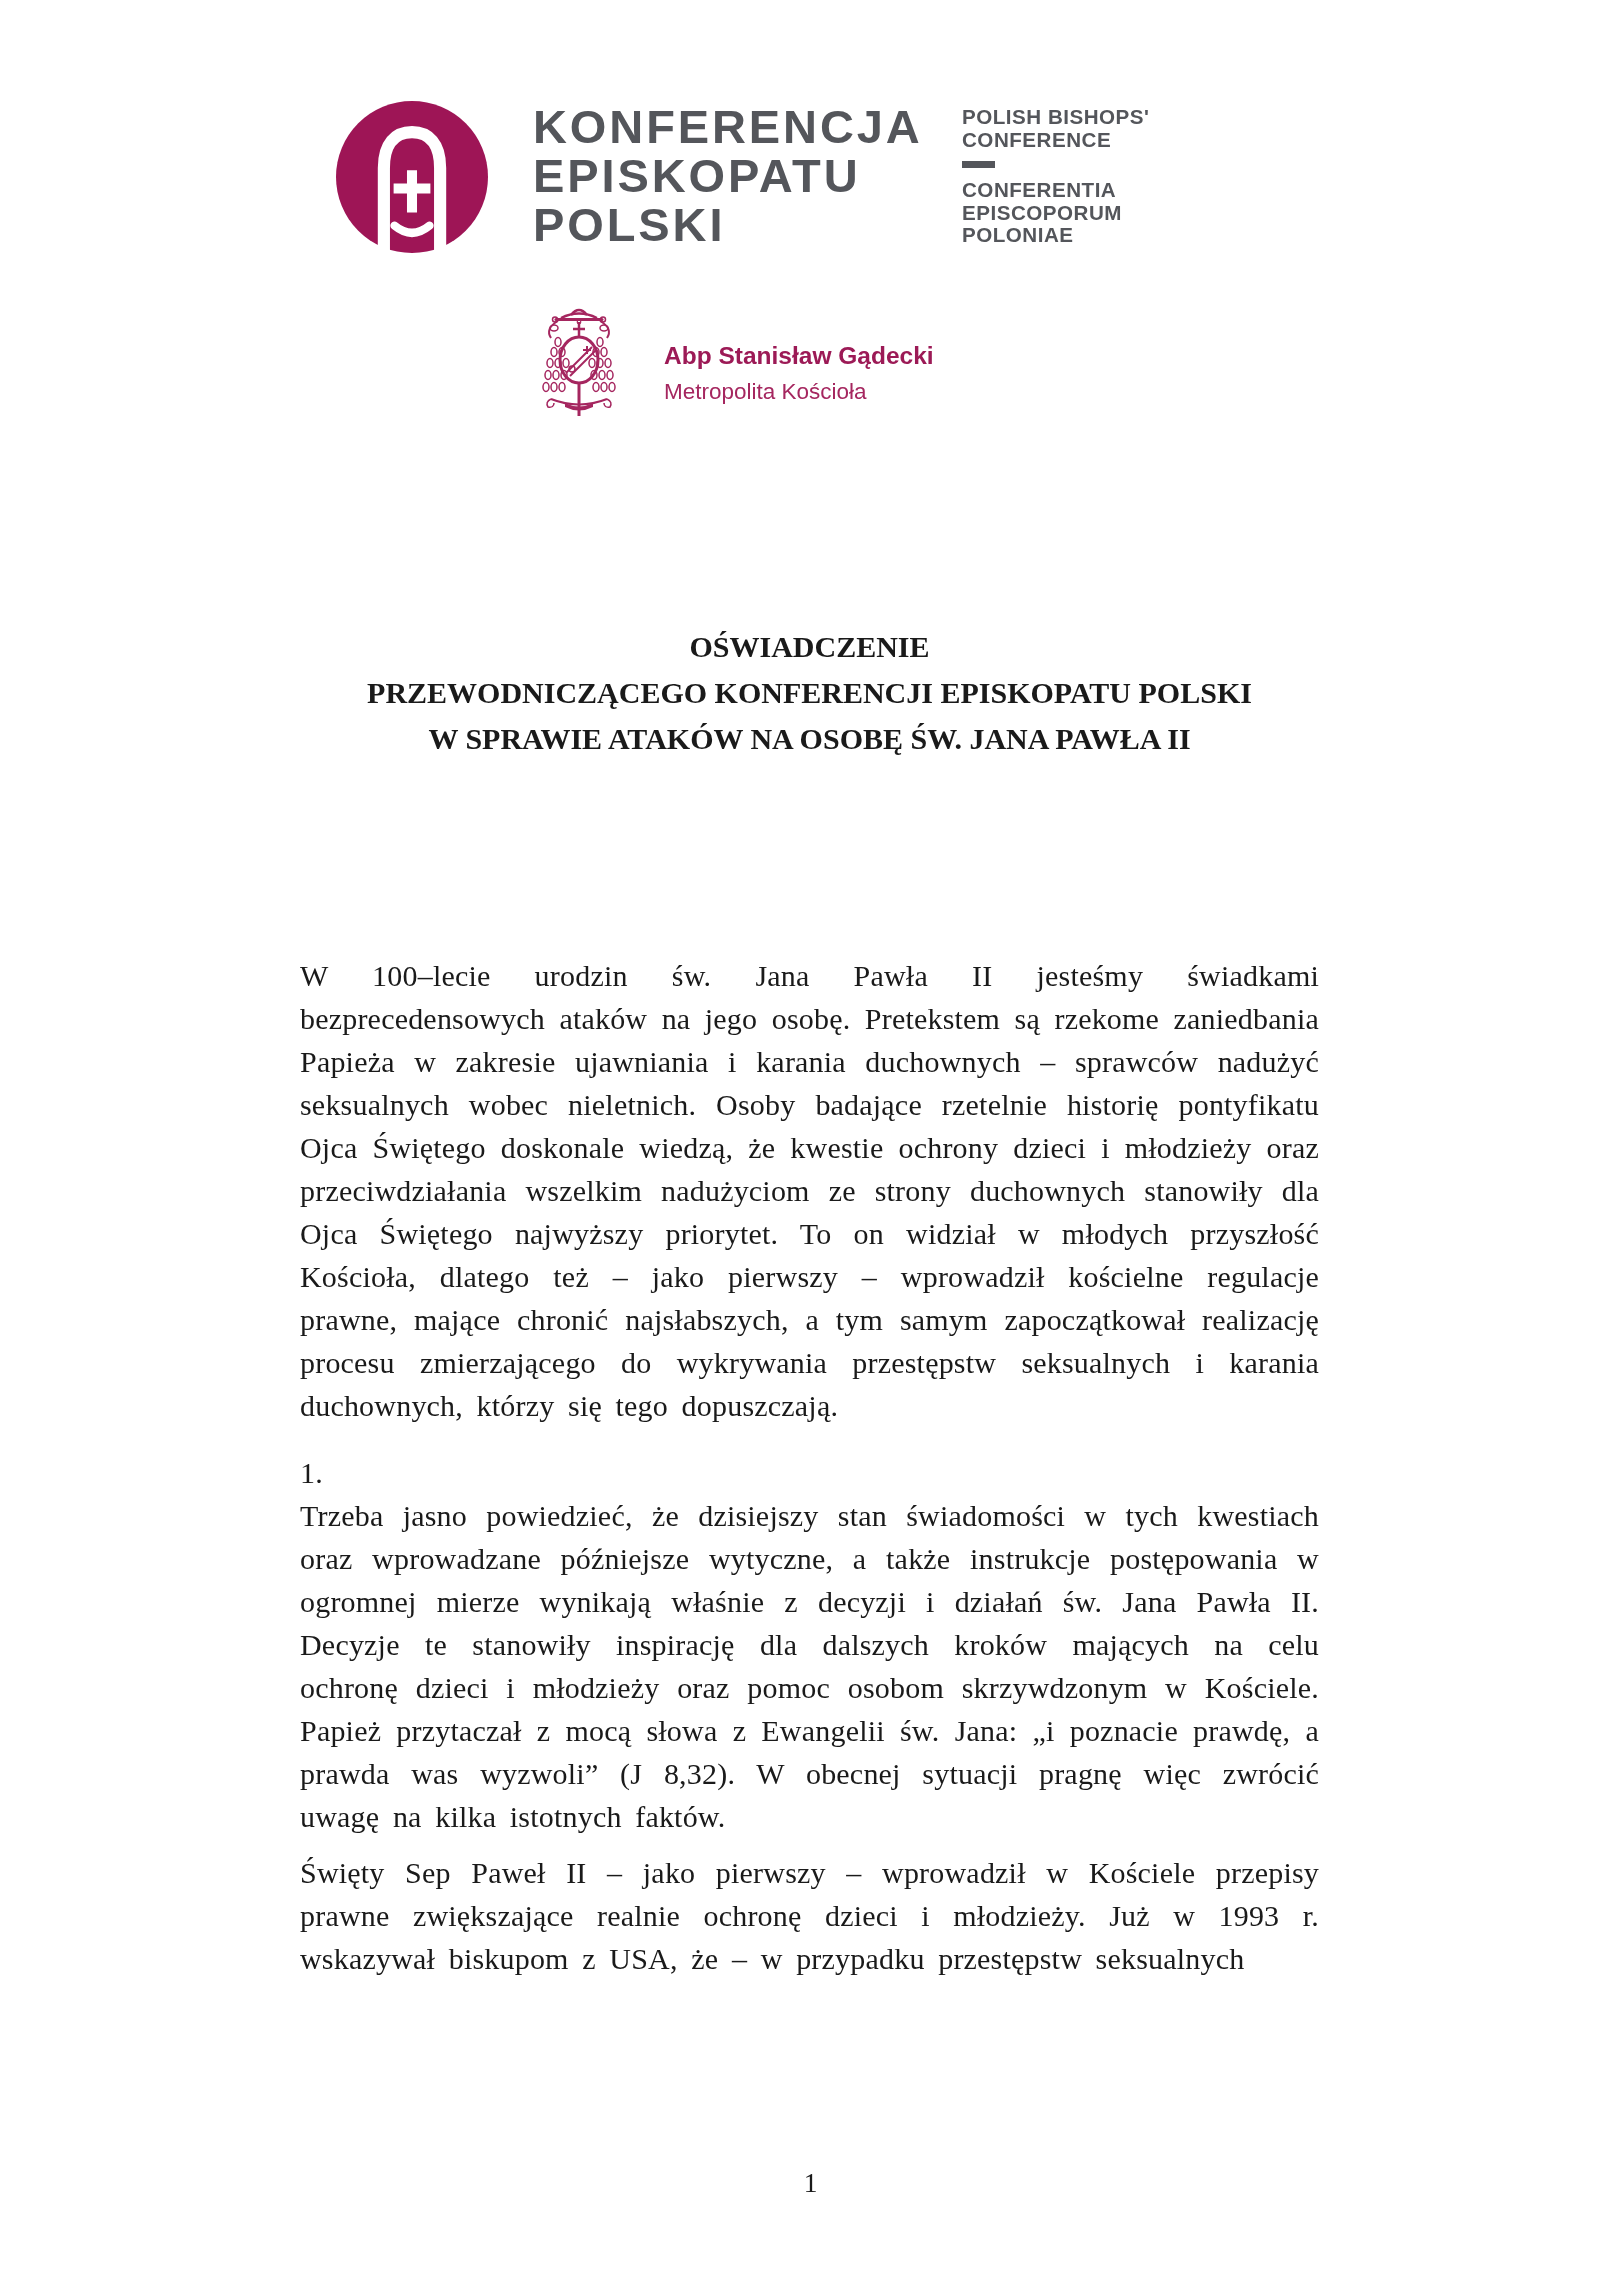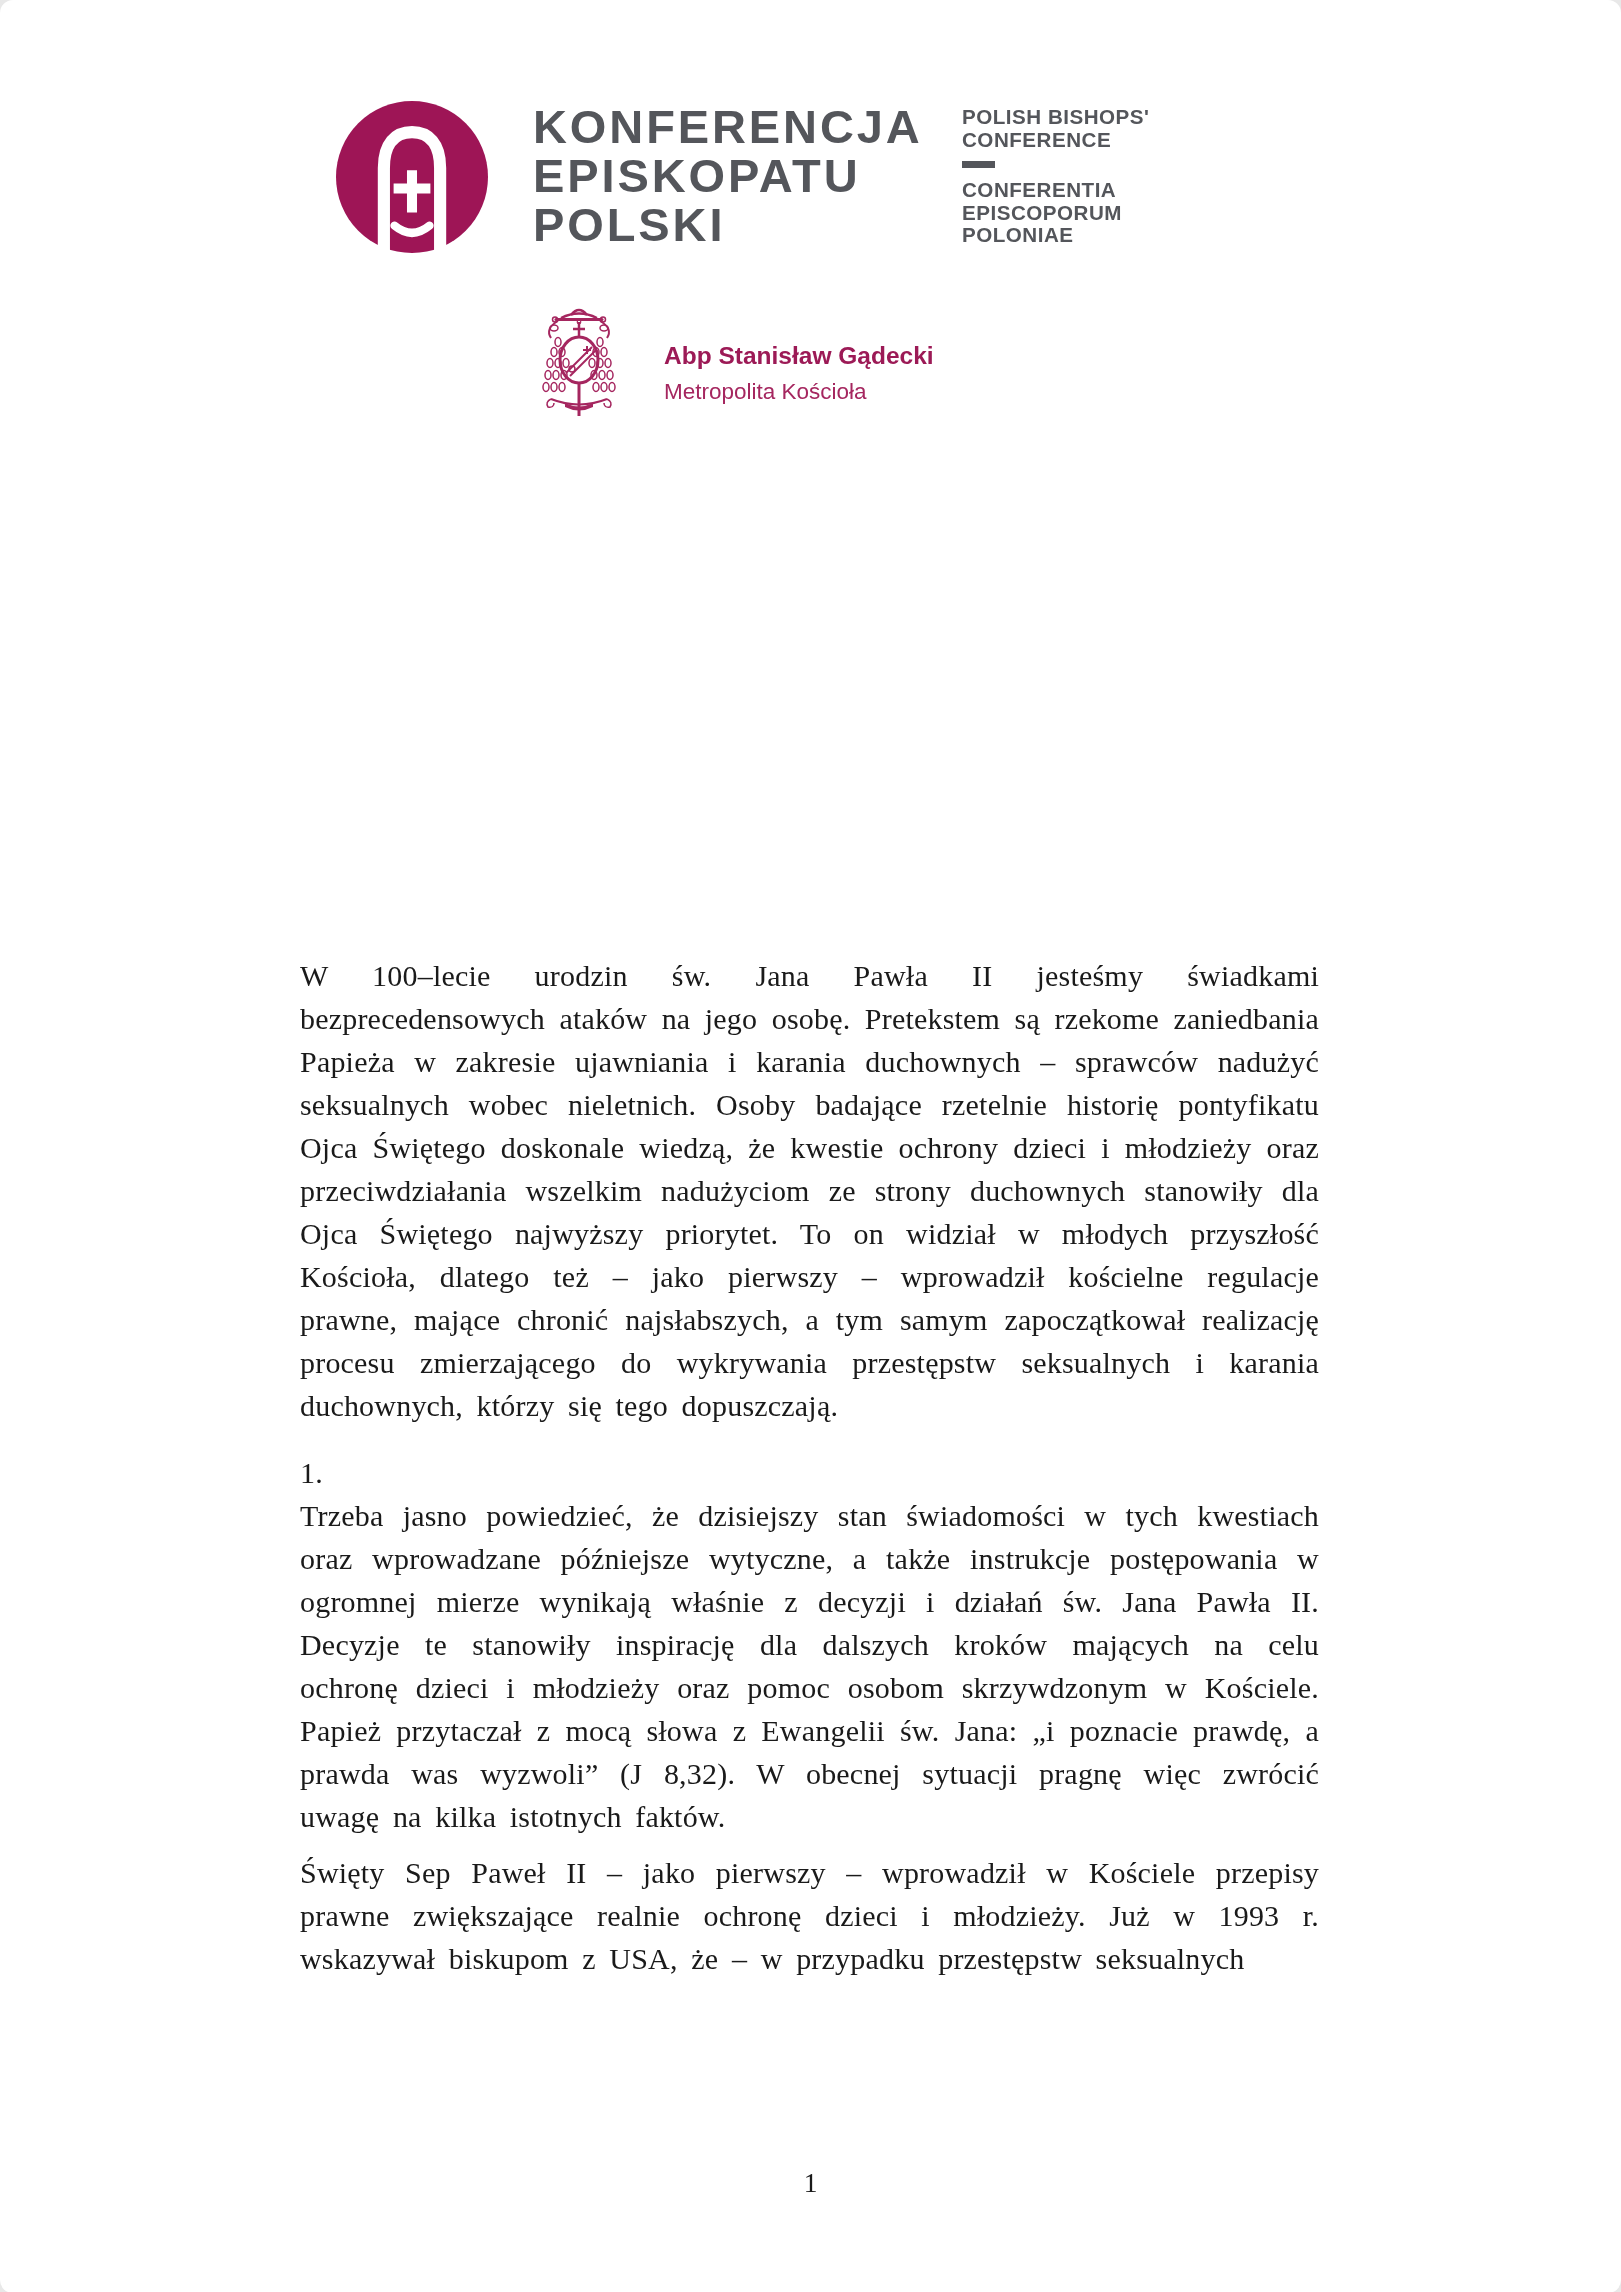--- a/index.html
+++ b/index.html
@@ -4,21 +4,20 @@
 <style>
   html,body{margin:0;padding:0;background:#e8e8e8;}
   .page{
     position:relative;
     width:1621px;height:2293px;
     margin:0 auto;
     background:#ffffff;
     overflow:hidden;
     font-family:"Liberation Serif", serif;
     color:#1a1a1a;
-    border-radius:13px;
   }
   
   .logo-icon{position:absolute;left:336px;top:101px;width:152px;height:152px;}
   .wordmark{
     position:absolute;left:533px;top:102px;
     font-family:"Liberation Sans", sans-serif;
     font-weight:700;font-size:47px;line-height:49px;
     letter-spacing:2.9px;color:#54565b;
   }
   .intl-block{
@@ -146,20 +145,25 @@
       <path d="M 80 96 Q 86 99 83 104 Q 77 105 77 100" stroke-width="1.5"></path>
       <path d="M 38 100 Q 52 107 66 100 L 66 104 Q 52 111 38 104 Z" fill="#a5265f" stroke="none"></path>
     </g>
   </svg>
 
   <div class="byline">
     <div class="name">Abp Stanisław Gądecki</div>
     <div class="role">Metropolita Kościoła</div>
   </div>
 
+  <h1 class="doc-title">
+    <div>OŚWIADCZENIE</div>
+    <div>PRZEWODNICZĄCEGO KONFERENCJI EPISKOPATU POLSKI</div>
+    <div>W SPRAWIE ATAKÓW NA OSOBĘ ŚW. JANA PAWŁA II</div>
+  </h1>
 
   <div class="body-text">
     <p>W 100–lecie urodzin św. Jana Pawła II jesteśmy świadkami bezprecedensowych ataków na jego osobę. Pretekstem są rzekome zaniedbania Papieża w zakresie ujawniania i karania duchownych – sprawców nadużyć seksualnych wobec nieletnich. Osoby badające rzetelnie historię pontyfikatu Ojca Świętego doskonale wiedzą, że kwestie ochrony dzieci i młodzieży oraz przeciwdziałania wszelkim nadużyciom ze strony duchownych stanowiły dla Ojca Świętego najwyższy priorytet. To on widział w młodych przyszłość Kościoła, dlatego też – jako pierwszy – wprowadził kościelne regulacje prawne, mające chronić najsłabszych, a tym samym zapoczątkował realizację procesu zmierzającego do wykrywania przestępstw seksualnych i karania duchownych, którzy się tego dopuszczają.</p>
     <div class="section-number">1.</div>
     <p>Trzeba jasno powiedzieć, że dzisiejszy stan świadomości w tych kwestiach oraz wprowadzane późniejsze wytyczne, a także instrukcje postępowania w ogromnej mierze wynikają właśnie z decyzji i działań św. Jana Pawła II. Decyzje te stanowiły inspirację dla dalszych kroków mających na celu ochronę dzieci i młodzieży oraz pomoc osobom skrzywdzonym w Kościele. Papież przytaczał z mocą słowa z Ewangelii św. Jana: „i poznacie prawdę, a prawda was wyzwoli” (J 8,32). W obecnej sytuacji pragnę więc zwrócić uwagę na kilka istotnych faktów.</p>
     <p class="para-gap">Święty Sep Paweł II – jako pierwszy – wprowadził w Kościele przepisy prawne zwiększające realnie ochronę dzieci i młodzieży. Już w 1993 r. wskazywał biskupom z USA, że – w przypadku przestępstw seksualnych</p>
   </div>
 
   <div class="page-number">1</div>
 

